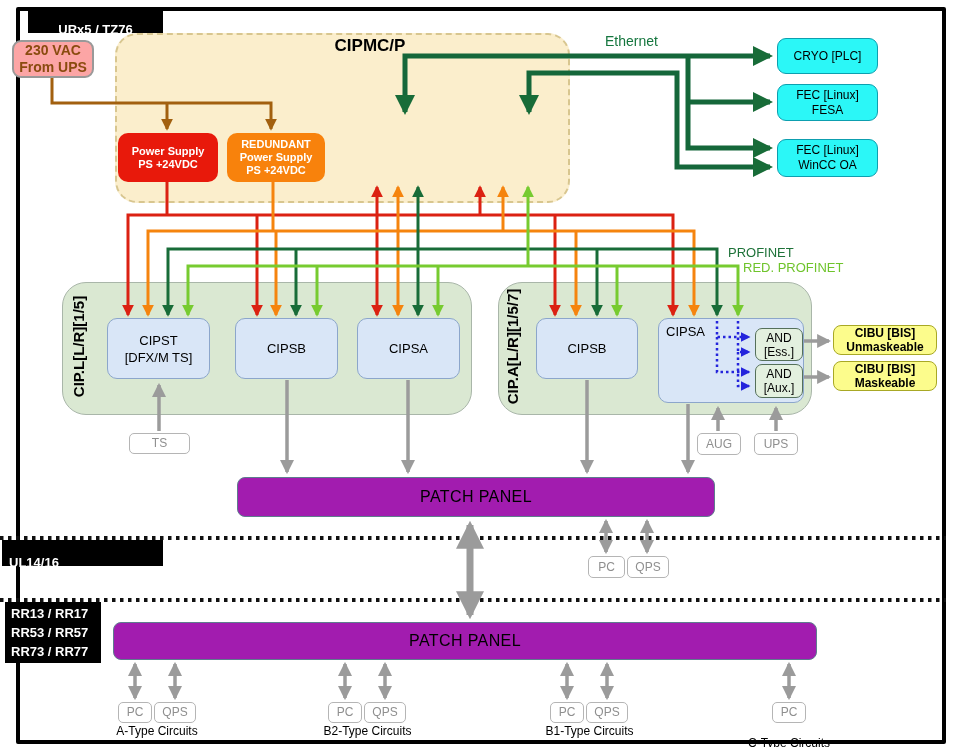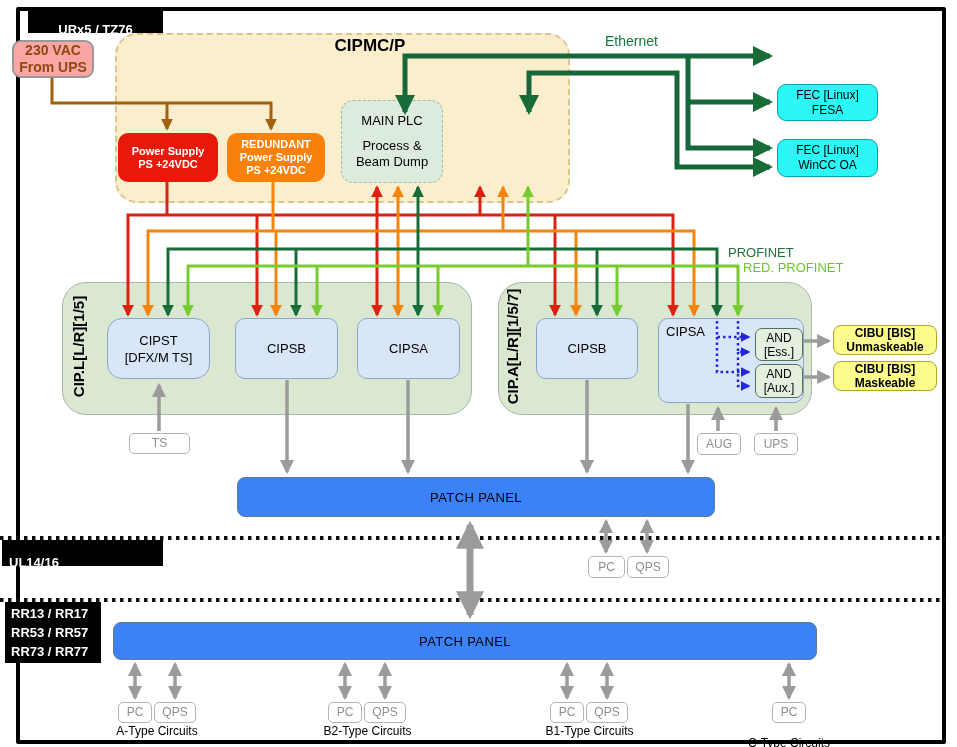--- a/index.html
+++ b/index.html
@@ -29,38 +29,38 @@
   .netlabel{font-size:13px;z-index:5;}
   #eth-label{left:605px;top:33px;color:#15763E;font-size:14px;}
   #profinet-label{left:728px;top:245px;color:#1E7239;}
   #redprofinet-label{left:743px;top:260px;color:#6FC42C;}
   .container{background:#DAE8D2;border:1.5px solid #A9B6A9;border-radius:24px;z-index:2;}
   #cip-l{left:62px;top:282px;width:410px;height:133px;}
   #cip-a{left:498px;top:282px;width:314px;height:133px;}
   .vlabel{transform-origin:0 0;transform:rotate(-90deg);width:133px;text-align:center;
           font-weight:bold;font-size:15px;z-index:6;}
   .bluebox{background:#D9E6F7;border:1.5px solid #8CA6CB;border-radius:10px;font-size:13px;line-height:17px;z-index:10;}
-  #cipst{left:107px;top:318px;width:103px;height:61px;border-radius:15px;}
+  #cipst{left:107px;top:318px;width:103px;height:61px;}
   #cipsb-l{left:235px;top:318px;width:103px;height:61px;}
   #cipsa-l{left:357px;top:318px;width:103px;height:61px;}
   #cipsb-r{left:536px;top:318px;width:102px;height:61px;}
   #cipsa-r{left:658px;top:318px;width:146px;height:85px;align-items:flex-start;justify-content:flex-start;}
   #cipsa-r-label{left:666px;top:324px;font-size:13px;z-index:11;}
   .andbox{background:#E3F0DF;border:1.5px solid #55705A;border-radius:7px;font-size:12px;line-height:14px;z-index:12;}
   #and-ess{left:755px;top:328px;width:48px;height:33px;}
   #and-aux{left:755px;top:364px;width:48px;height:34px;}
   .cibubox{background:#FCFC8C;border:1.5px solid #A8A825;border-radius:8px;font-weight:bold;
            font-size:12px;line-height:14px;z-index:10;}
   #cibu-un{left:833px;top:325px;width:104px;height:30px;}
   #cibu-ma{left:833px;top:361px;width:104px;height:30px;}
   .smallbox{background:#fff;border:1.5px solid #B5B5B5;border-radius:5px;color:#8F8F8F;
             font-size:12px;line-height:13px;z-index:10;display:flex;align-items:center;justify-content:center;}
   #src{left:12px;top:40px;width:82px;height:38px;background:#fca5a5;border:2px solid #999;
        border-radius:9px;color:#8A4B0F;font-weight:bold;font-size:14px;line-height:17px;z-index:10;}
-  .panel{background:#3b82f6;border:1.5px solid #5E7C8E;border-radius:8px;font-size:13px;
+  .panel{background:#a21caf;border:1.5px solid #5E7C8E;border-radius:8px;font-size:16px;
          letter-spacing:.4px;z-index:10;display:flex;align-items:center;justify-content:center;}
   #panel1{left:237px;top:477px;width:478px;height:40px;}
   #panel2{left:113px;top:622px;width:704px;height:38px;}
   .circlabel{font-size:12px;color:#000;text-align:center;z-index:10;}
   #wiring{left:0;top:0;width:957px;height:747px;z-index:20;pointer-events:none;}
 </style>
 </head>
 <body>
 
 <div id="stage">
@@ -86,29 +86,28 @@
   <div id="ps-main" class="abs rbox psbox">
     <div>Power Supply</div>
     <div>PS +24VDC</div>
   </div>
   <div id="ps-red" class="abs rbox psbox">
     <div>REDUNDANT</div>
     <div>Power Supply</div>
     <div>PS +24VDC</div>
   </div>
 
-  <div id="plc-main" class="abs rbox plcbox">
-    <div>MAIN PLC</div>
-    <div style="width:92px;">Process &amp; Beam Dump</div>
-  </div>
 
   <div id="eth-label" class="abs netlabel">Ethernet</div>
   <div id="profinet-label" class="abs netlabel">PROFINET</div>
   <div id="redprofinet-label" class="abs netlabel">RED. PROFINET</div>
 
+  <div id="cryo" class="abs rbox cyanbox">
+    <div>CRYO [PLC]</div>
+  </div>
   <div id="fesa" class="abs rbox cyanbox">
     <div>FEC [Linux]</div>
     <div>FESA</div>
   </div>
   <div id="wincc" class="abs rbox cyanbox">
     <div>FEC [Linux]</div>
     <div>WinCC OA</div>
   </div>
 
   <div id="cip-l" class="abs container"></div>

